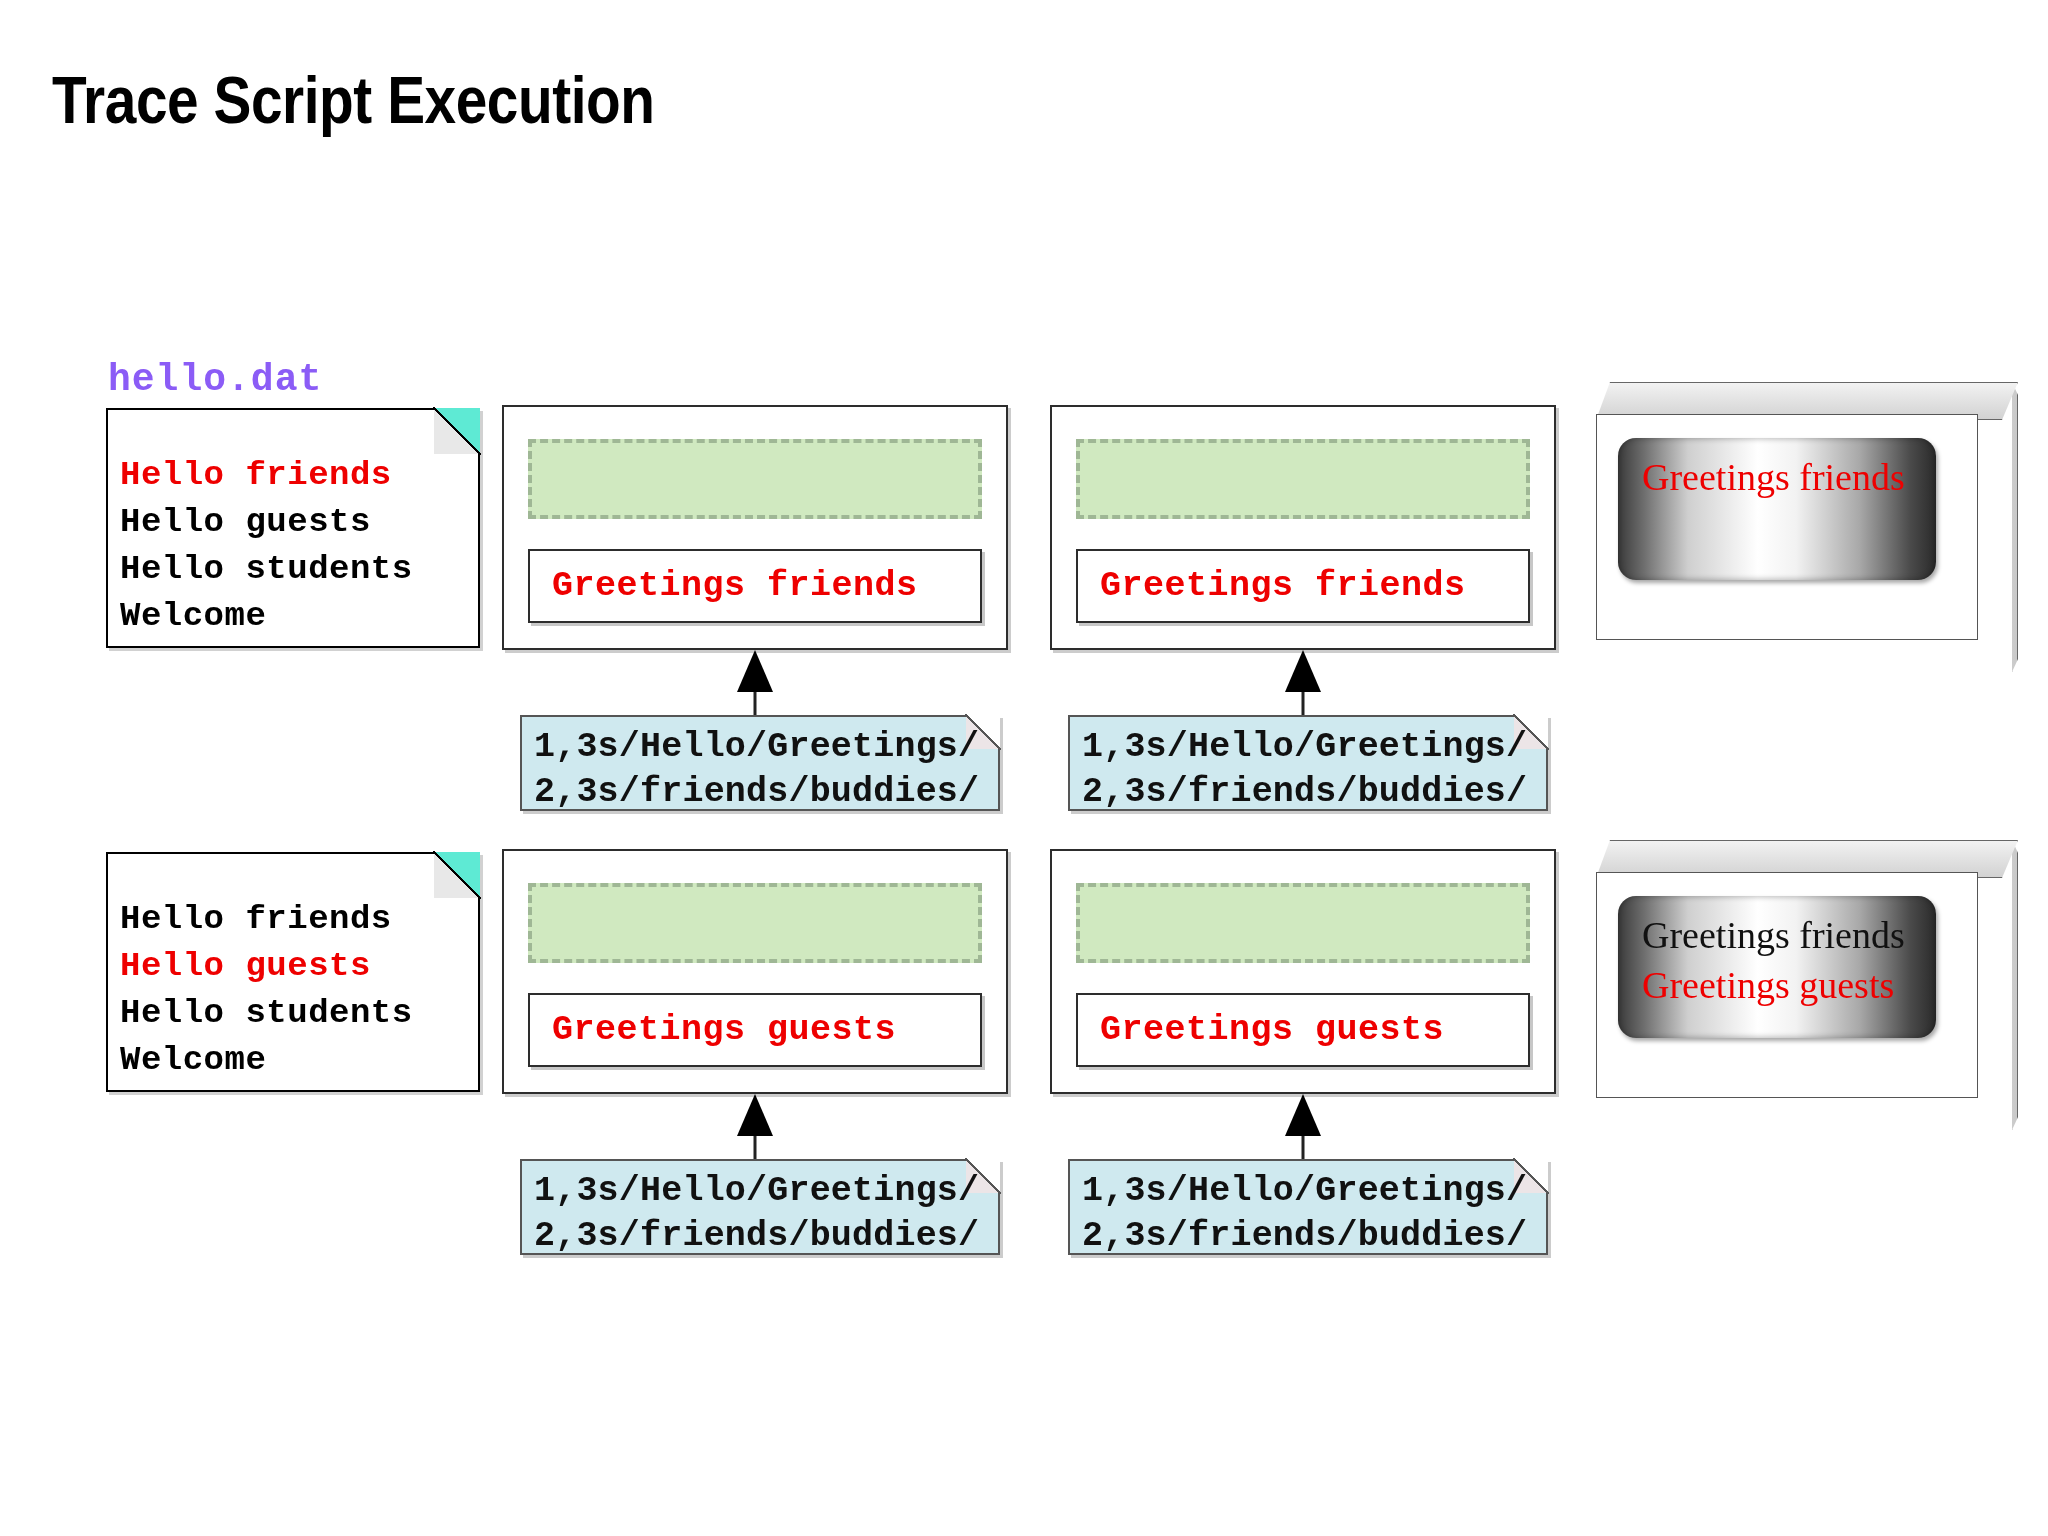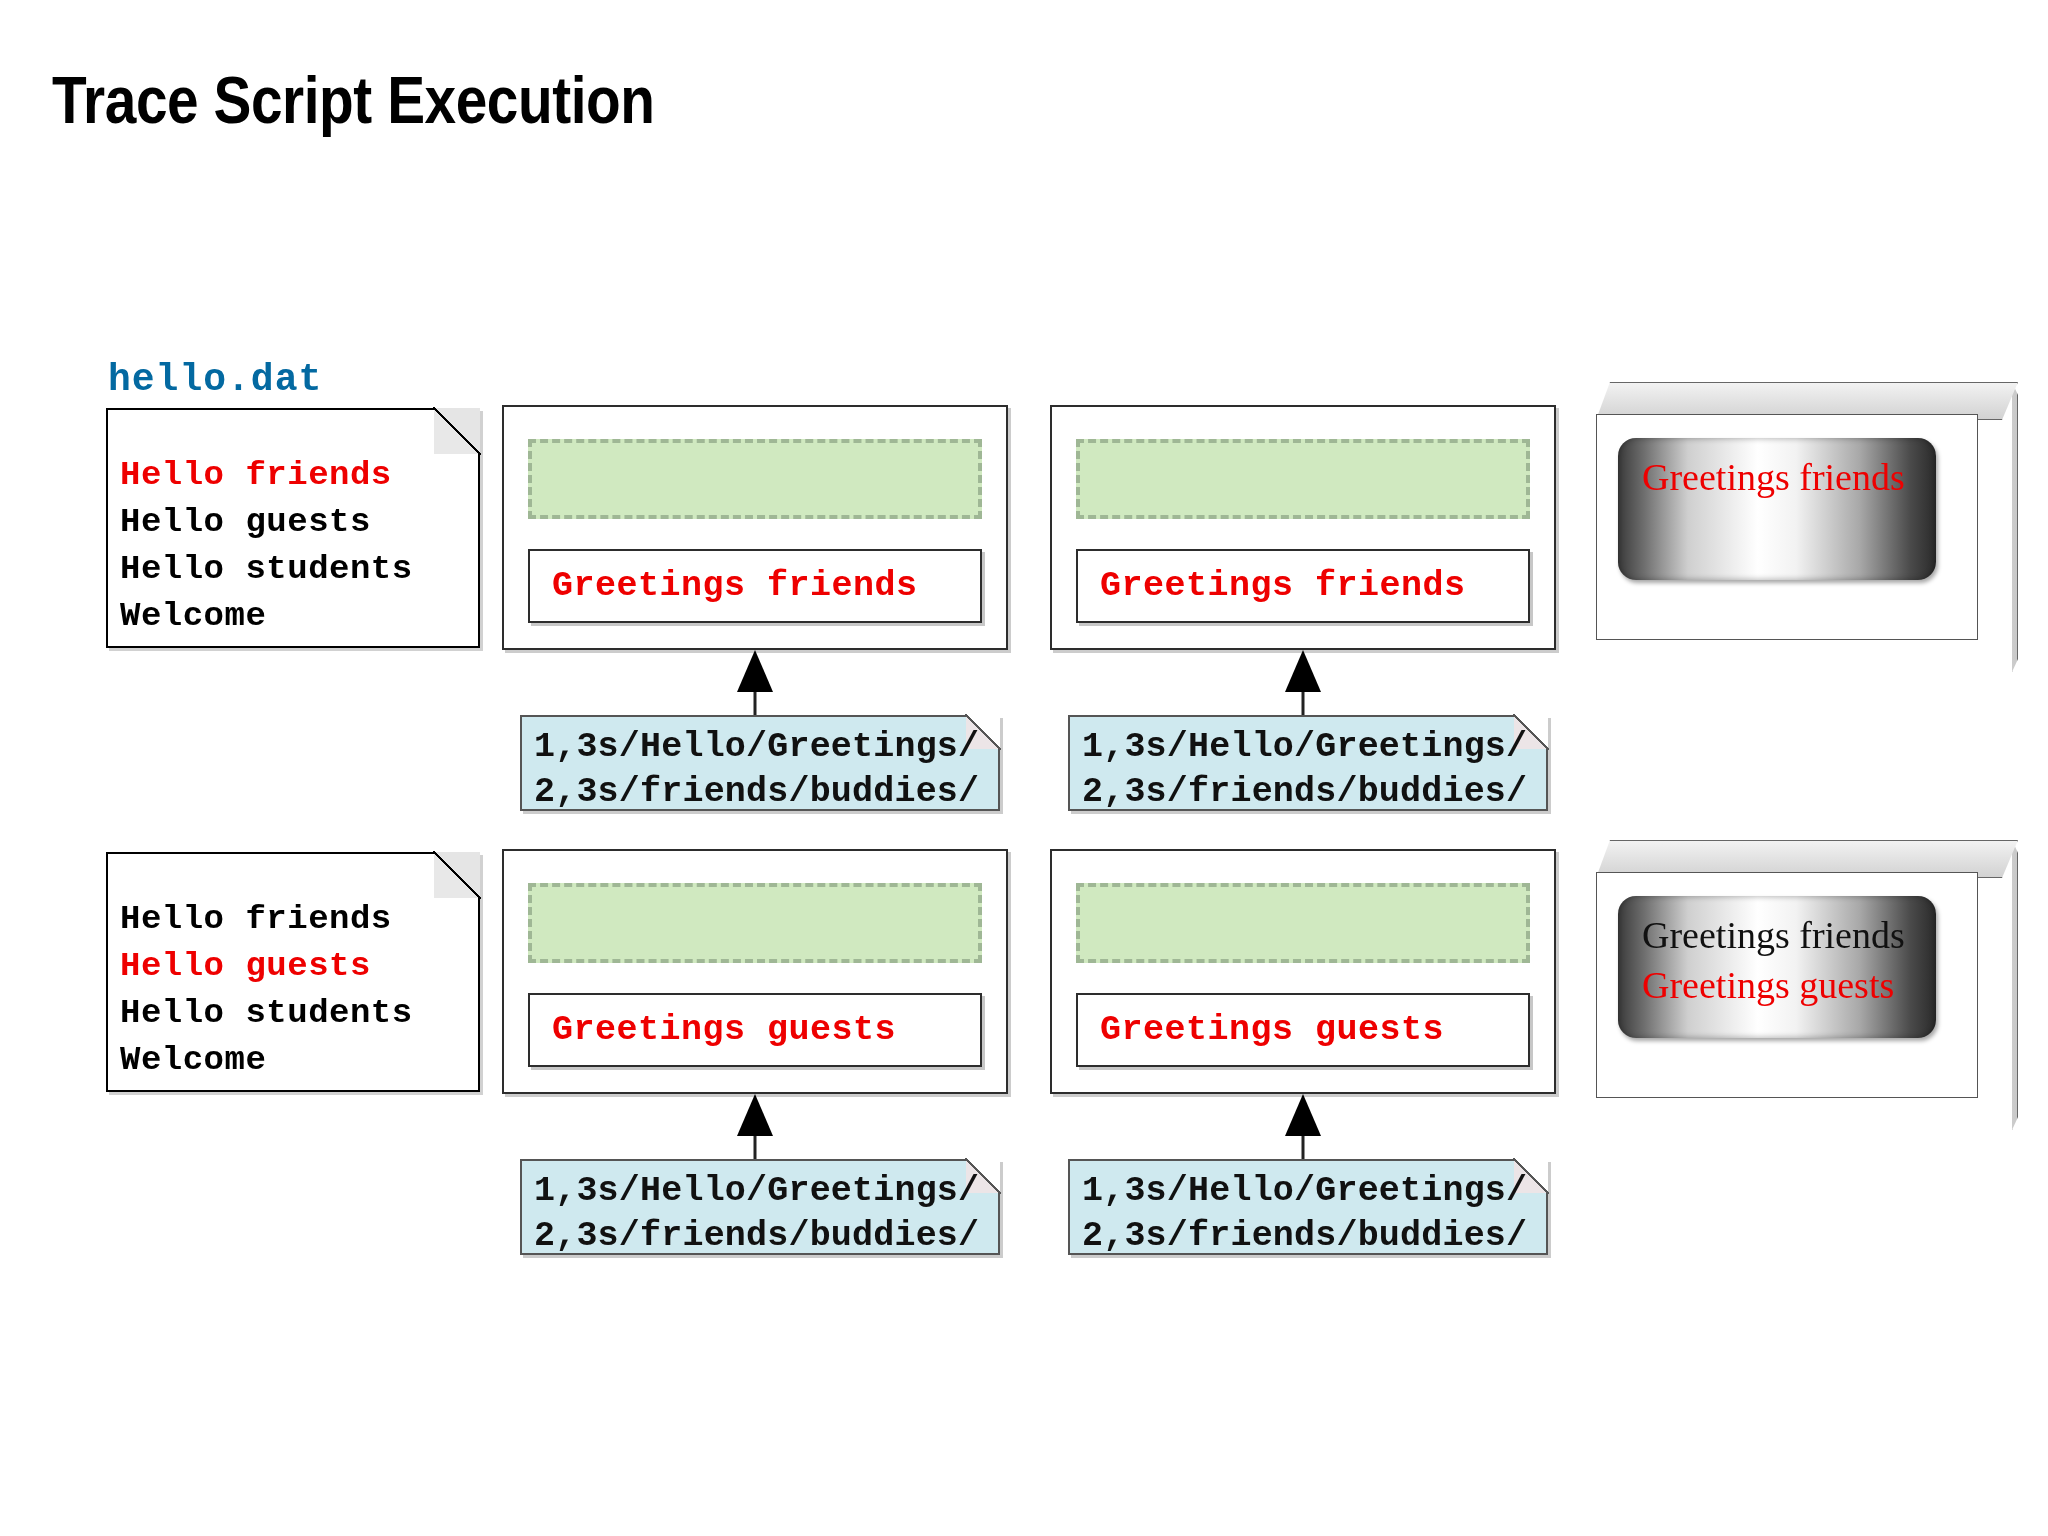--- a/index.html
+++ b/index.html
@@ -26,21 +26,21 @@
     letter-spacing: -0.5px;
     color: #000000;
     transform: scaleX(0.86);
     transform-origin: left center;
     white-space: nowrap;
   }
 
   
   .file-doc {
     position: absolute;
-    background: #e5e5e5;
+    background: #5eead4;
     box-shadow: 3px 3px 0 rgba(0,0,0,0.18);
   }
   .file-doc .doc-body {
     position: absolute;
     inset: 0;
     background: #ffffff;
     border: 2px solid #000000;
     
     clip-path: polygon(0 0, calc(100% - 46px) 0, 100% 46px, 100% 100%, 0 100%);
   }
@@ -77,21 +77,21 @@
     white-space: pre;
     letter-spacing: 0.5px;
   }
   .file-line.red { color: #ee0000; }
 
   .file-name-label {
     position: absolute;
     font-family: "Liberation Mono", "DejaVu Sans Mono", monospace;
     font-weight: bold;
     font-size: 38px;
-    color: #0369a1;
+    color: #8b5cf6;
     letter-spacing: 1px;
     white-space: nowrap;
   }
 
   
   .proc-box {
     position: absolute;
     background: #ffffff;
     border: 2px solid #2d2d2d;
     box-shadow: 3px 3px 0 rgba(0,0,0,0.20);

